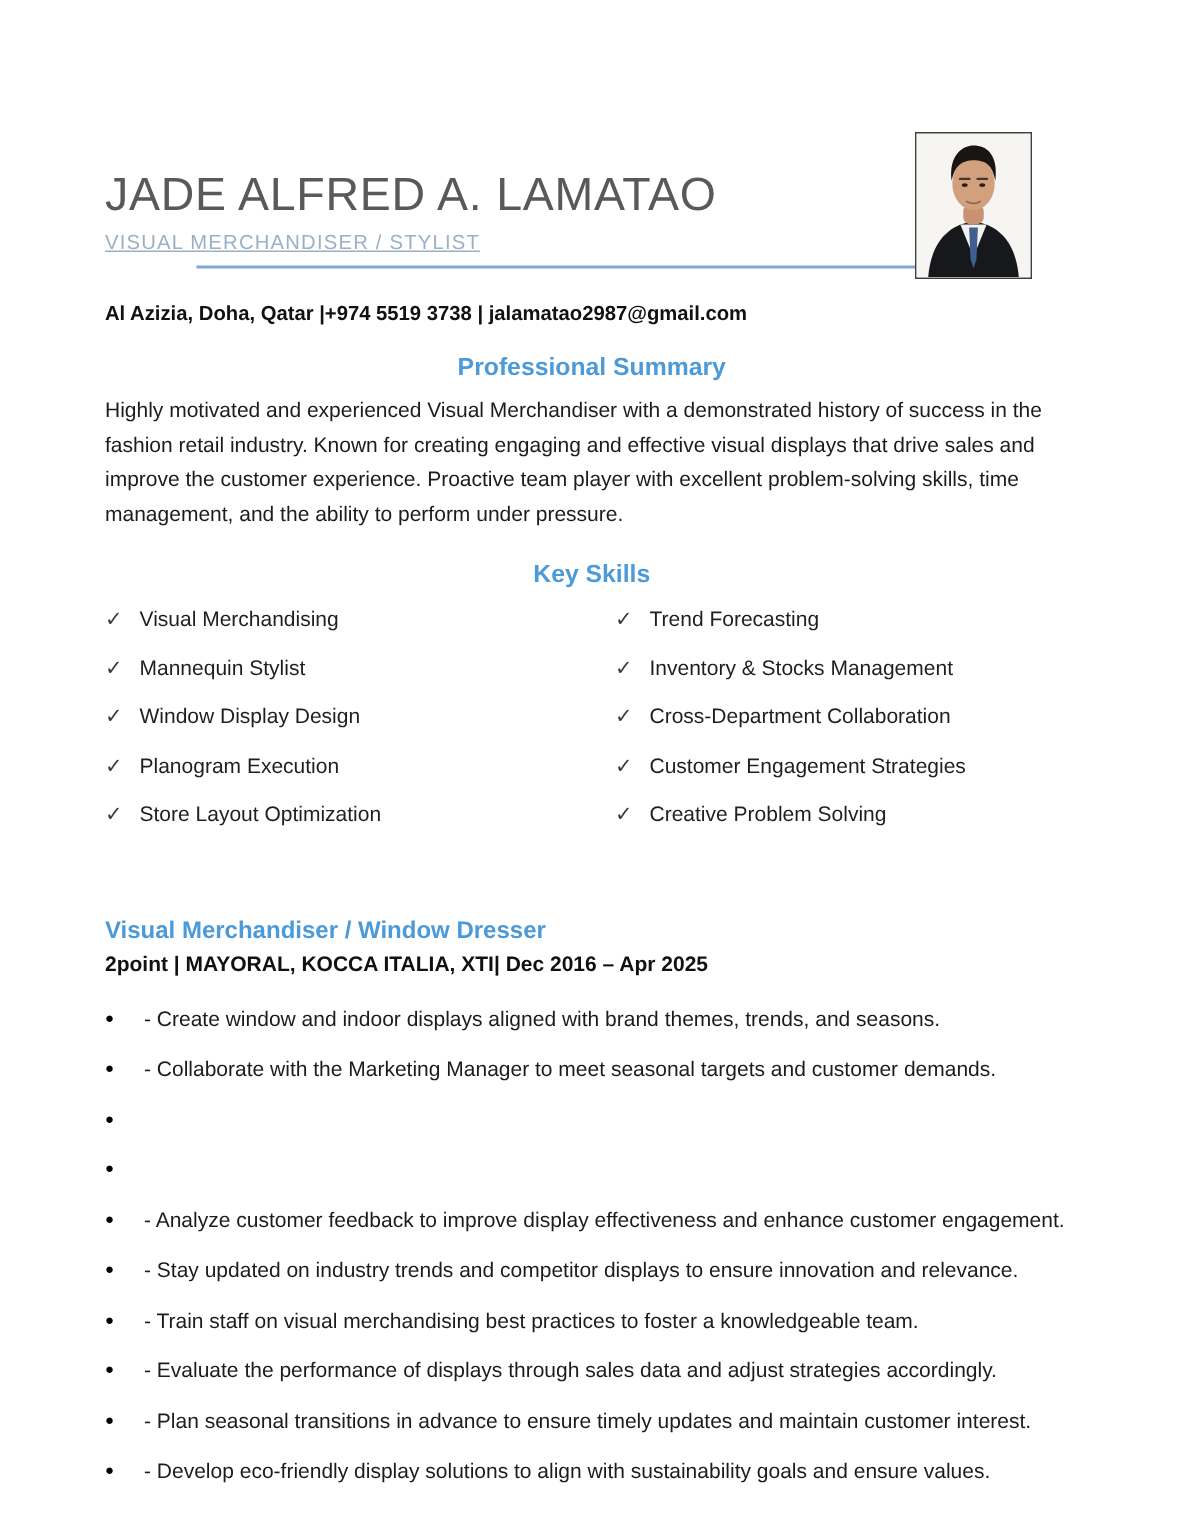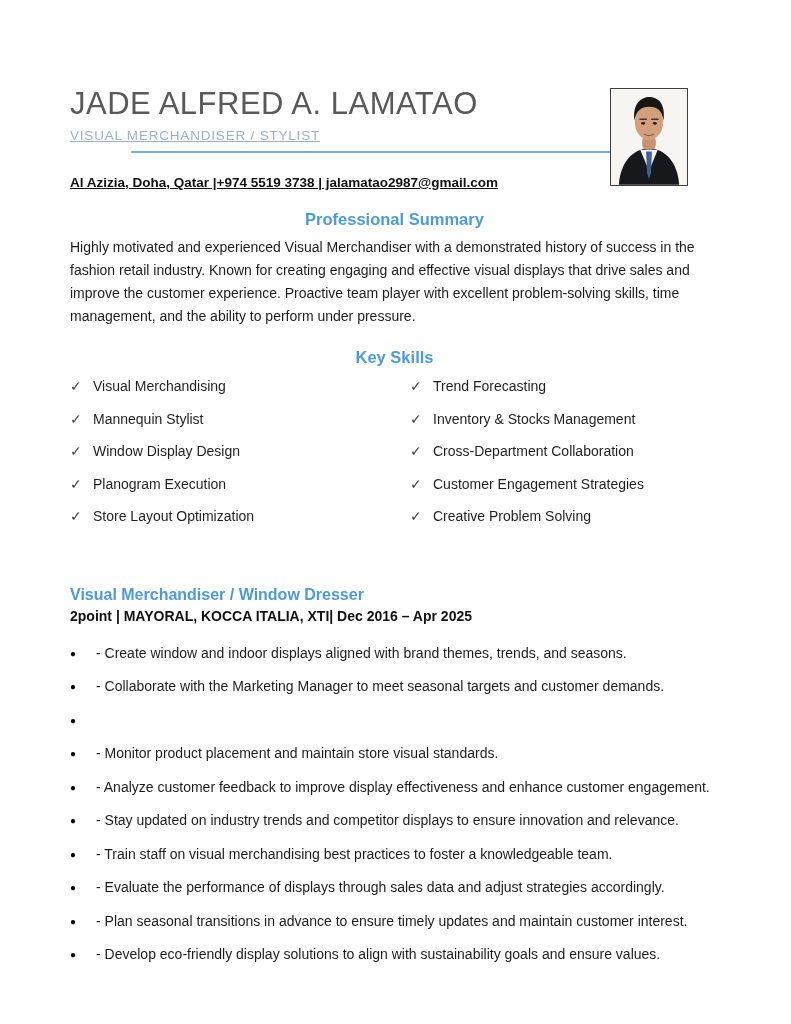--- a/index.html
+++ b/index.html
@@ -8,20 +8,21 @@
     width: 791px;
     height: 1024px;
     margin: 0 auto;
     background: #ffffff;
     font-family: "Liberation Sans", sans-serif;
     color: #1f1f1f;
     overflow: hidden;
   }
   .content {
     padding: 86px 72px 0 70px;
+    margin-top: 26px;
   }
   .name {
     font-size: 31px;
     line-height: 36px;
     font-weight: 500;
     letter-spacing: 0.5px;
     color: var(--name-gray, #595959);
   }
   .job-title {
     margin-top: 6px;
@@ -45,21 +46,20 @@
     border: 1px solid #3f3f3f;
     background: #fdfdfd;
     box-sizing: border-box;
   }
   .photo-frame svg { display: block; width: 100%; height: 100%; }
   .contact-line {
     margin-top: 22px;
     font-size: 13.5px;
     font-weight: bold;
     color: #111111;
-    text-decoration: underline;
   }
   .section-heading {
     margin-top: 20px;
     font-size: 16.5px;
     font-weight: bold;
     color: var(--heading-blue, #4d9ad8);
     text-align: center;
   }
   .summary-body {
     margin-top: 7px;
@@ -214,21 +214,20 @@
       </div>
         <div class="bullet-row">
         <span class="dot">●</span>
         <span>- Collaborate with the Marketing Manager to meet seasonal targets and customer demands.</span>
       </div>
         <div class="bullet-row">
         <span class="dot">●</span>
       </div>
         <div class="bullet-row">
         <span class="dot">●</span>
-        <span>- Monitor product placement and maintain store visual standards.</span>
       </div>
         <div class="bullet-row">
         <span class="dot">●</span>
         <span>- Analyze customer feedback to improve display effectiveness and enhance customer engagement.</span>
       </div>
         <div class="bullet-row">
         <span class="dot">●</span>
         <span>- Stay updated on industry trends and competitor displays to ensure innovation and relevance.</span>
       </div>
         <div class="bullet-row">

